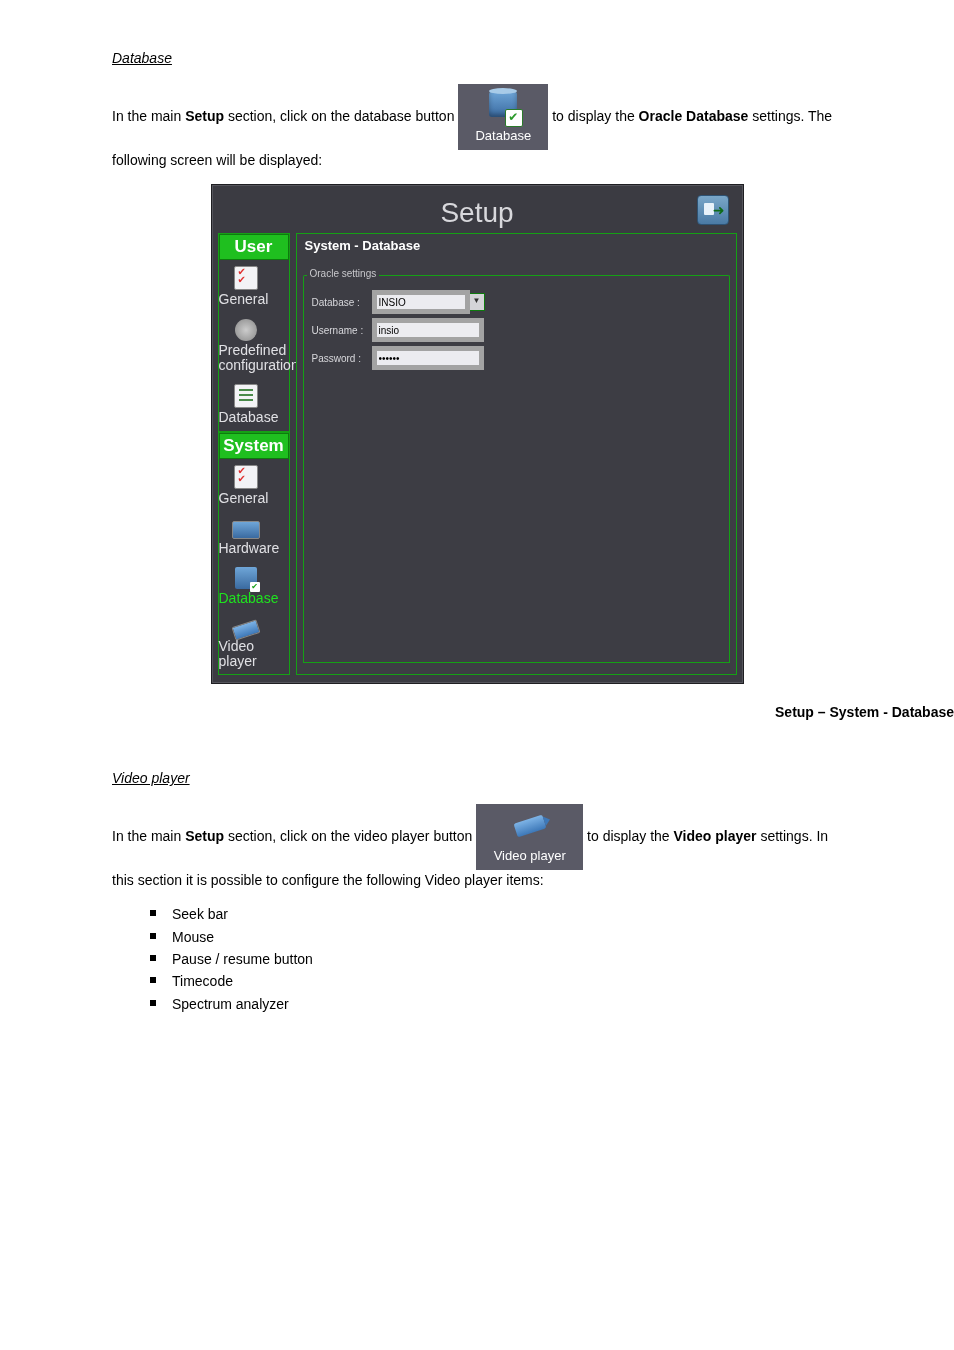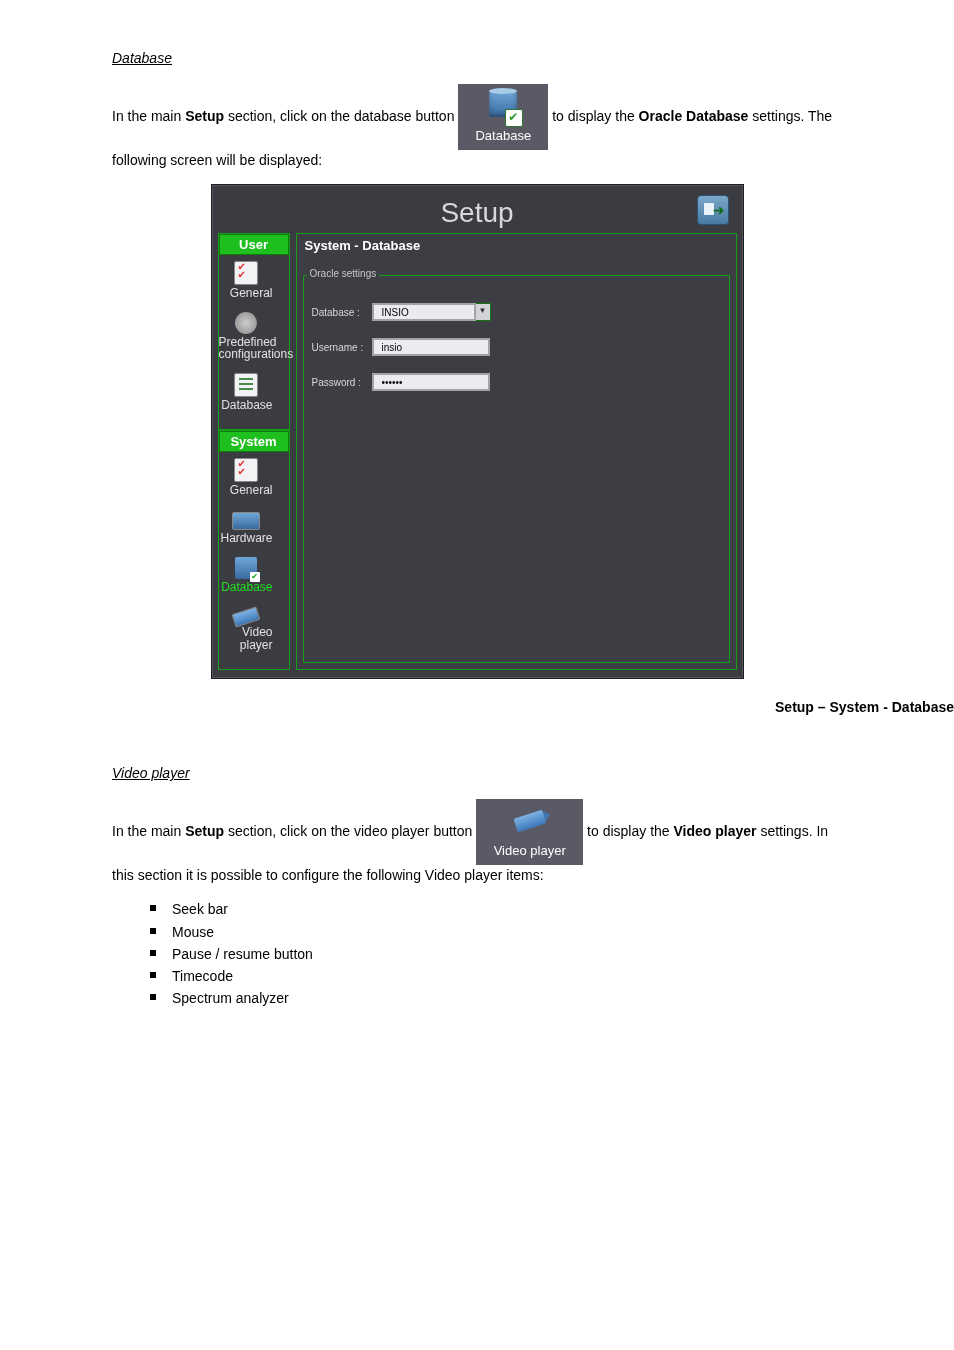--- a/index.html
+++ b/index.html
@@ -21,42 +21,42 @@
 .figure-caption{font-weight:bold;font-size:14px;text-align:right;margin:20px 0 6px 326px}
 
 
 .setup-window{width:519px;margin:10px auto 0 auto;background:#3b3b42;border:1px solid #1e1e22;position:relative;padding:6px 6px 8px 6px;box-shadow:inset 0 0 0 1px #55555c}
 .setup-title{color:#d8d8dc;font-size:28px;text-align:center;margin:6px 0 4px 0;font-weight:normal}
 .close-btn{position:absolute;top:10px;right:14px;width:30px;height:28px;background:linear-gradient(#7aa7c9,#4a7aa4);border-radius:4px;border:1px solid #2e5374}
 .close-btn::before{content:"";position:absolute;left:6px;top:7px;width:10px;height:12px;background:#e8f2fa;border-radius:1px}
 .close-btn::after{content:"➜";position:absolute;right:3px;top:6px;color:#0e6b18;font-size:14px}
 .setup-body{display:flex;gap:6px}
 .sidebar{width:72px;display:flex;flex-direction:column}
-.side-group-hdr{background:#1fbf1f;color:#fff;font-size:13px;font-weight:bold;text-align:center;padding:2px 0;border:1px solid #0e7a0e}
-.side-item{color:#e0e0e4;font-size:12px;text-align:right;padding:4px 16px 6px 0;cursor:pointer}
+.side-group-hdr{background:#1fbf1f;color:#fff;font-size:17px;font-weight:bold;text-align:center;padding:2px 0;border:1px solid #0e7a0e}
+.side-item{color:#e0e0e4;font-size:14px;text-align:left;padding:4px 16px 6px 0;cursor:pointer}
 .side-item.sel{color:#1fe21f}
 .side-sub-label{display:block;margin-top:2px;line-height:1.05}
 .mini-icon{width:22px;height:22px;margin:2px auto 0 auto;background:#f3f3f6;border:1px solid #888;border-radius:2px;position:relative}
 .mini-icon.gear{background:radial-gradient(#ccc,#888);border:none;border-radius:50%}
 .mini-icon.list{background:#f3f3f6}
 .mini-icon.list::before{content:"";position:absolute;left:4px;top:4px;right:4px;height:2px;background:#4a8a4a;box-shadow:0 5px 0 #4a8a4a,0 10px 0 #4a8a4a}
 .mini-icon.chk::after{content:"✔";color:#e03030;font-size:10px;position:absolute;left:3px;top:-1px}
 .mini-icon.chk::before{content:"✔";color:#e03030;font-size:10px;position:absolute;left:3px;top:7px}
 .mini-icon.hw{background:linear-gradient(#6fa6d8,#3a6aa0);width:26px;height:16px;margin-top:5px}
 .mini-icon.db2{background:linear-gradient(#6fa6d8,#3a6aa0);border:none}
 .mini-icon.db2::after{content:"✔";position:absolute;right:-3px;bottom:-3px;width:10px;height:10px;background:#fff;color:#18a018;font-size:8px;text-align:center;border-radius:1px;line-height:10px}
 .mini-icon.vp2{background:linear-gradient(#7db3e6,#3d78b8);transform:rotate(-18deg);height:12px;width:24px;margin-top:7px}
 .group-box{border:1px solid #15a015;flex:1 0 auto}
 .content{flex:1;border:1px solid #15a015;background:#3d3d44;padding:4px 6px 6px 6px;min-height:400px;position:relative}
 .content-title{color:#fff;font-weight:bold;font-size:13px;margin:0 0 4px 2px}
 .fieldset-label{color:#c8c8cc;font-size:10px;margin-left:4px;background:#3d3d44;position:relative;top:6px;padding:0 3px}
 .oracle-box{border:1px solid #15a015;border-radius:2px 2px 0 0;border-bottom:none;padding:10px 8px 8px 8px;height:56px}
-.form-row{display:flex;align-items:center;margin:17px 0}
+.form-row{display:flex;align-items:center;margin:4px 0}
 .form-row label{color:#d8d8dc;font-size:10px;width:60px;text-align:left}
-.combo,.txt{background:#ececf0;border:2px solid #a3a3a3;font-size:10px;height:14px;padding:0 8px}
+.combo,.txt{background:#ececf0;border:5px solid #a3a3a3;font-size:10px;height:14px;padding:0 2px}
 .combo{width:84px}
 .combo-btn{width:14px;height:16px;background:#d4d4d8;border:1px solid #0e7a0e;border-left:none;font-size:8px;text-align:center;line-height:14px;cursor:pointer;color:#333}
 .txt{width:98px}
 .rest-border{border:1px solid #15a015;border-top:none;height:312px}
 
 
 ul.bullets{margin:6px 110px 14px 150px;padding:0;font-size:14px}
 ul.bullets li{list-style:none;position:relative;padding-left:22px;margin:2px 0;line-height:1.45}
 ul.bullets li::before{content:"";position:absolute;left:0;top:6px;width:6px;height:6px;background:#000}
 </style>

